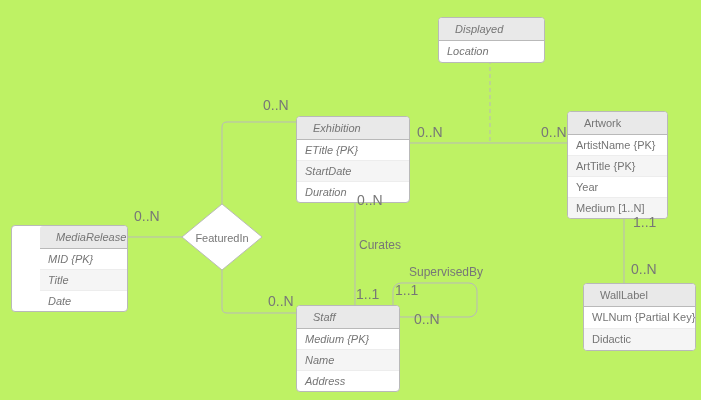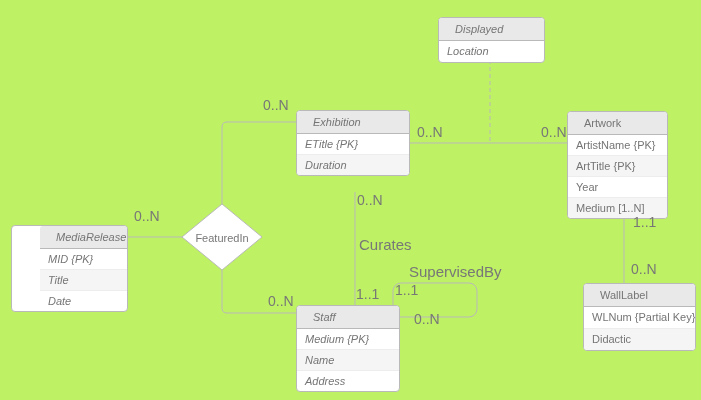--- a/index.html
+++ b/index.html
@@ -21,31 +21,31 @@
   .entity .row{
     height:20px;line-height:20px;padding-left:8px;
     white-space:nowrap;overflow:hidden;
   }
   .entity .row:nth-child(odd){background:#f5f5f5;}
   .entity .row + .row{border-top:1px solid #ededed;}
   .entity .row:last-child{border-radius:0 0 3px 3px;}
   .entity.italic .hdr,.entity.italic .row{font-style:italic;}
   .e-displayed{left:438px;top:17px;width:107px;}
   .e-displayed .row{height:21px;line-height:21px;}
-  .e-exhibition{left:296px;top:110px;width:114px;}
+  .e-exhibition{left:296px;top:116px;width:114px;}
   .e-artwork{left:567px;top:111px;width:101px;}
   .e-media{left:11px;top:225px;width:117px;padding-left:28px;}
   .e-staff{left:296px;top:305px;width:104px;}
   .e-wall{left:567px;top:283px;width:113px;margin-left:16px;}
   .e-wall .row{height:21px;line-height:21px;}
   .lbl{
     position:absolute;z-index:2;font-size:14px;color:#777777;
     white-space:nowrap;line-height:12px;
   }
-  .rel-lbl{font-size:15px;}
+  .rel-lbl{font-size:12px;}
   .diamond-lbl{
     position:absolute;z-index:2;left:182px;top:232px;width:80px;
     text-align:center;font-size:11px;color:#777777;
   }
   .c-media-feat{left:134px;top:210px;}
   .c-feat-exh{left:263px;top:99px;}
   .c-feat-staff{left:268px;top:295px;}
   .c-exh-art-l{left:417px;top:126px;}
   .c-exh-art-r{left:541px;top:126px;}
   .c-exh-staff-t{left:357px;top:194px;}
@@ -84,20 +84,21 @@
   </svg>
 
   <div class="entity italic e-displayed">
     <div class="hdr">Displayed</div>
     <div class="row">Location</div>
   </div>
 
   <div class="entity italic e-exhibition">
     <div class="hdr">Exhibition</div>
     <div class="row">ETitle {PK}</div>
+    <div class="row">StartDate</div>
     <div class="row">Duration</div>
   </div>
 
   <div class="entity e-artwork">
     <div class="hdr">Artwork</div>
     <div class="row">ArtistName {PK}</div>
     <div class="row">ArtTitle {PK}</div>
     <div class="row">Year</div>
     <div class="row">Medium [1..N]</div>
   </div>

